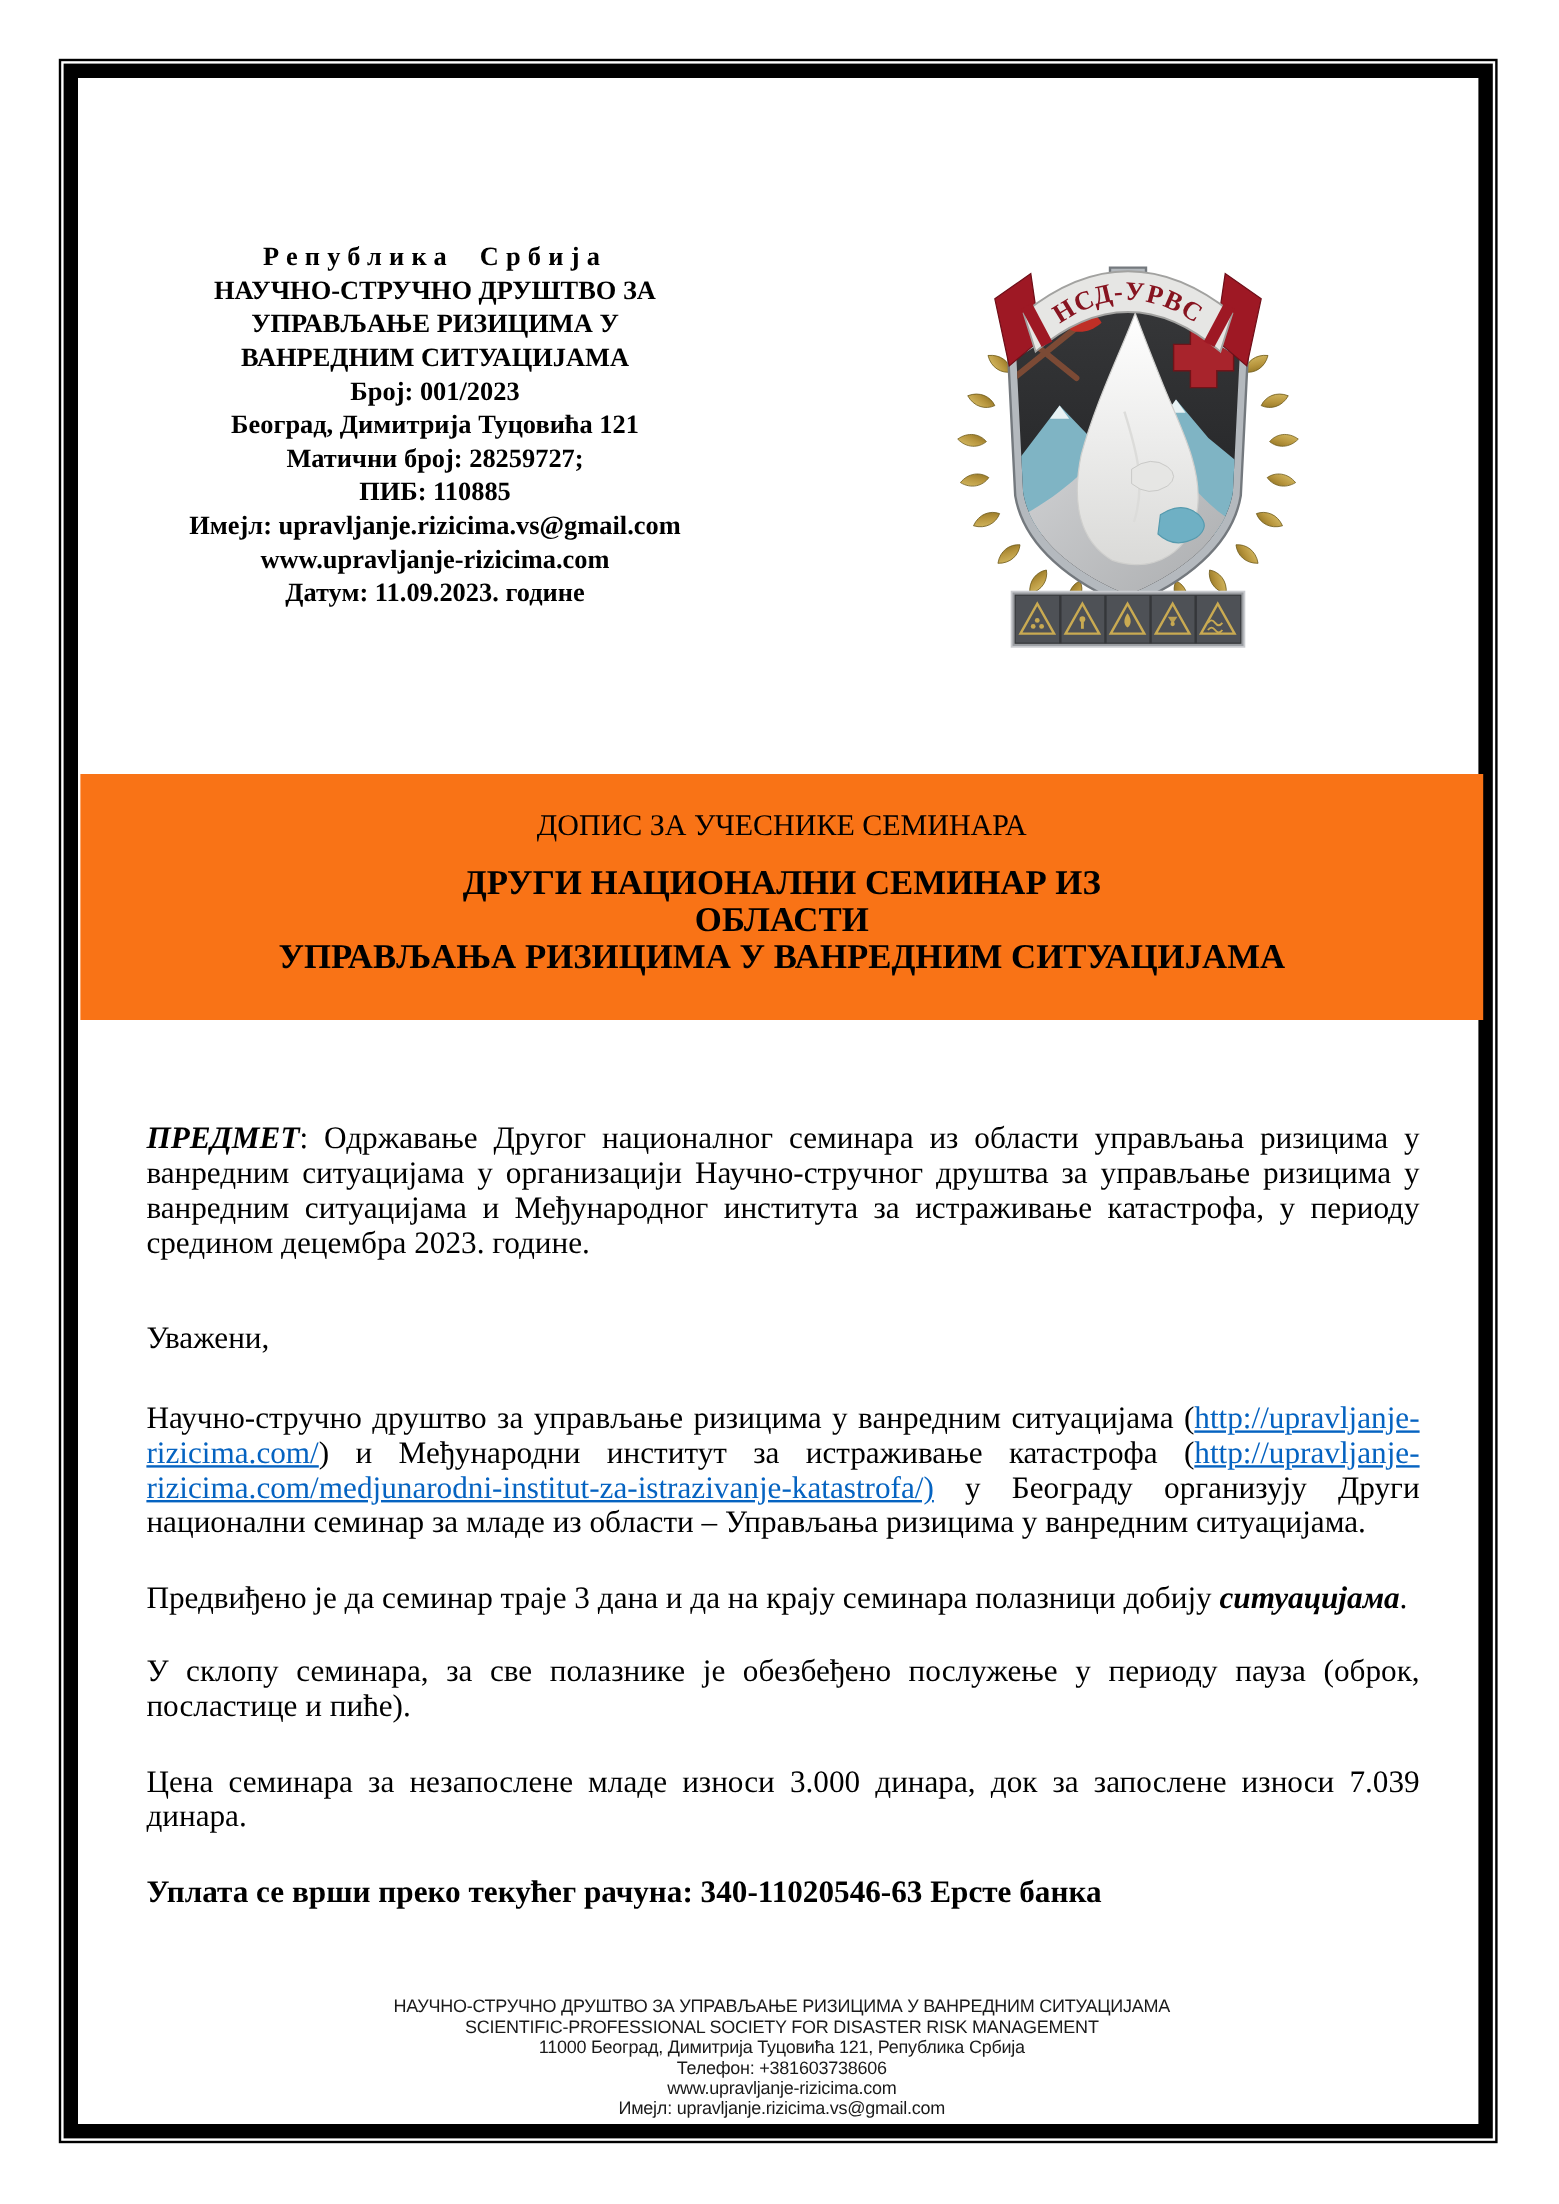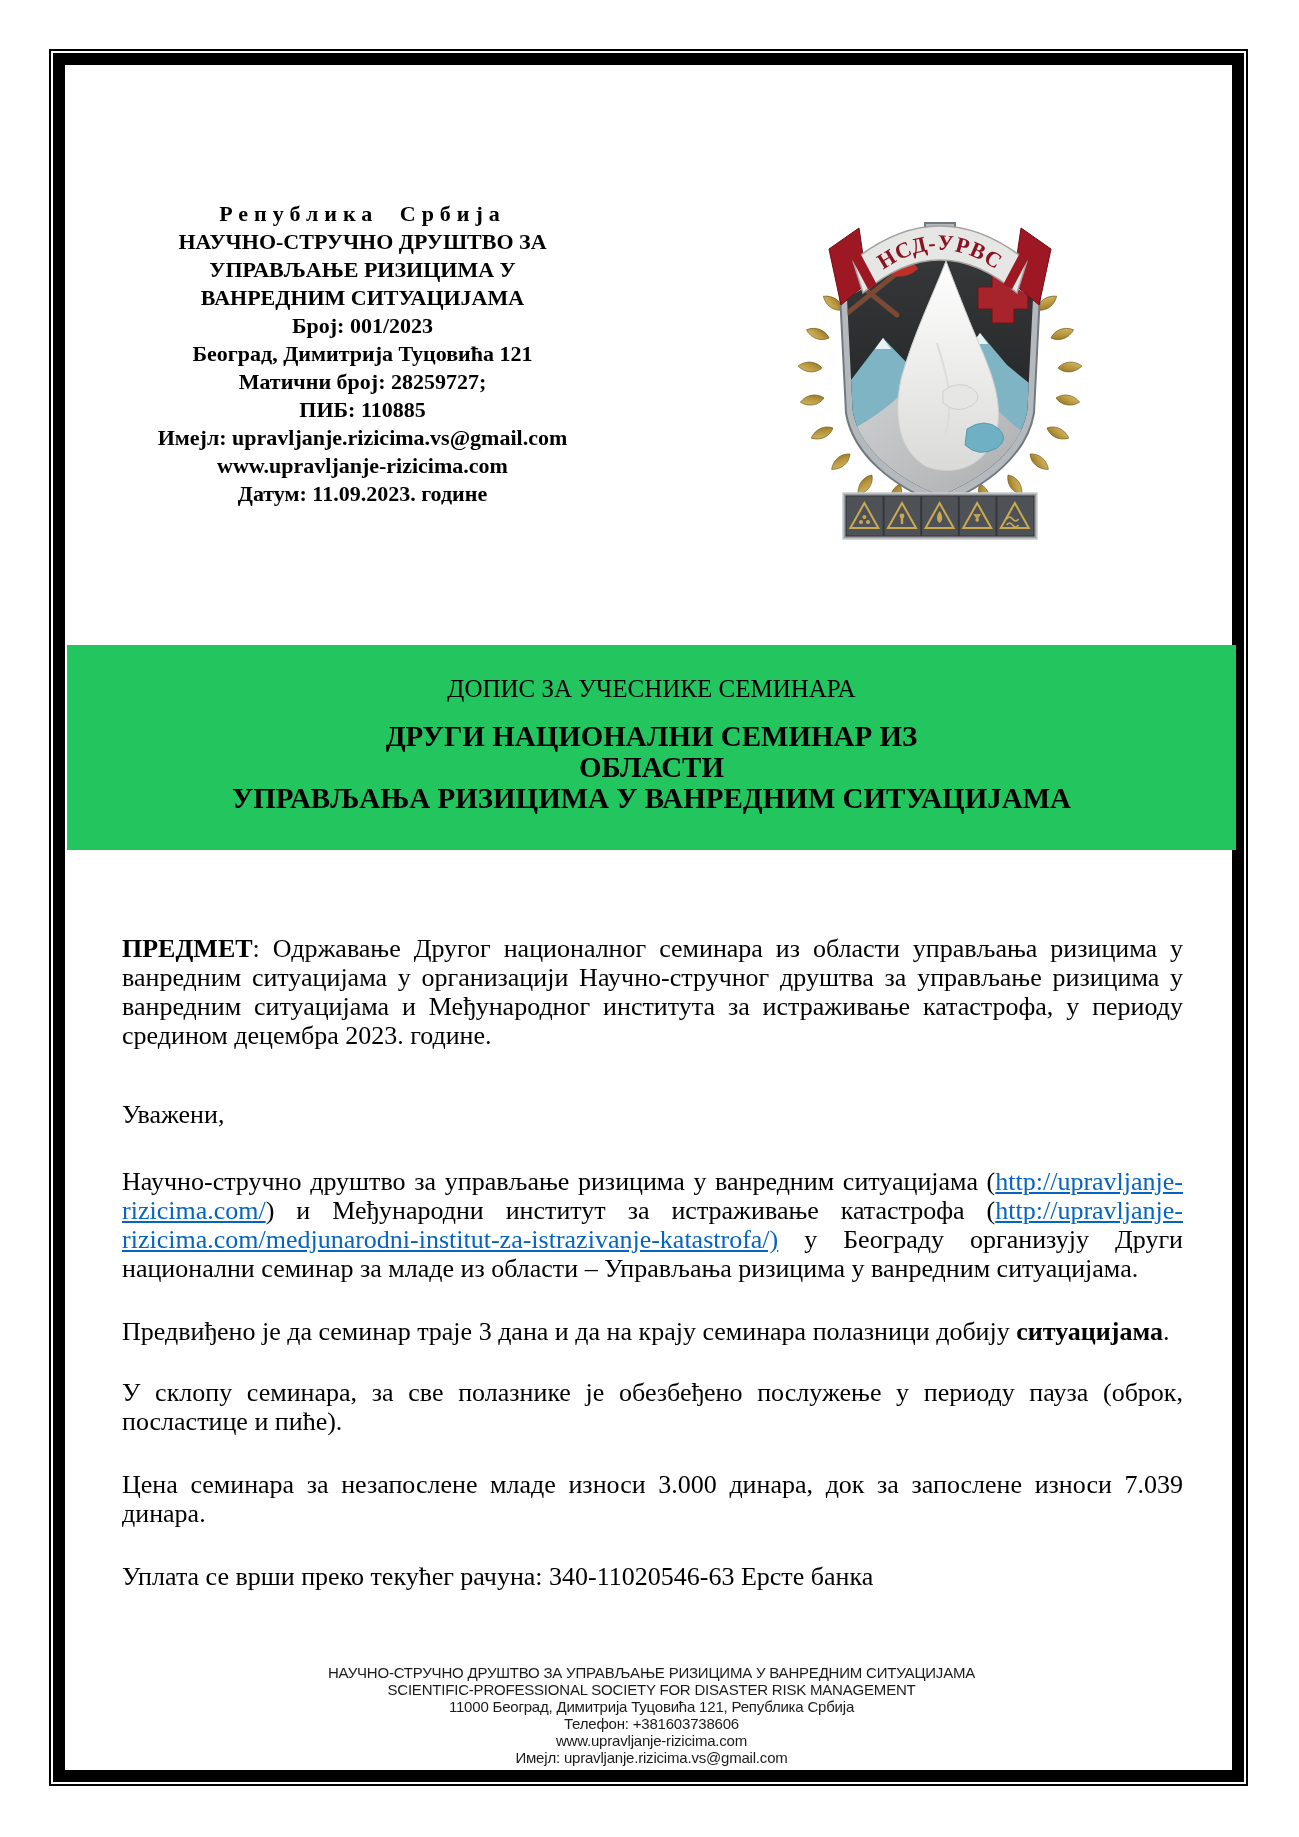--- a/index.html
+++ b/index.html
@@ -24,22 +24,22 @@
   .banner .title{margin-top:18px;font-weight:bold;font-size:29px;line-height:31px;}
 
   
   .content{position:absolute;left:122px;top:934px;width:1061px;font-size:26px;line-height:29px;}
   .content p{margin:0;text-align:justify;}
   .salutation{margin-top:50px !important;text-align:left !important;}
   .p-orgs{margin-top:38px !important;}
   .p-cert{margin-top:34px !important;}
   .p-cater{margin-top:32px !important;}
   .p-price{margin-top:34px !important;}
-  .p-pay{margin-top:34px !important;font-weight:normal;text-align:right;}
-  .b{font-weight:bold;}
+  .p-pay{margin-top:34px !important;font-weight:bold;text-align:right;}
+  .b{font-weight:bold;font-style:italic;}
   .link{color:#0563c1;text-decoration:underline;cursor:pointer;overflow-wrap:anywhere;}
 
   
   .footer{position:absolute;left:67px;top:1664px;width:1169px;text-align:center;
           font-family:"Liberation Sans","DejaVu Sans",sans-serif;
           font-size:15px;line-height:17px;letter-spacing:-0.2px;color:#1a1a1a;}
 
   
   .wreath use{fill:url(#goldGrad);stroke:#6b5716;stroke-width:.6;}
 </style>
@@ -178,21 +178,21 @@
         <circle cx="107" cy="333" r="2.4"></circle>
           <rect x="105.8" y="335" width="2.4" height="6"></rect>
         <path d="M144.6,340 c-4,-3 -3,-8 0,-12 c3,4 4,9 0,12 z"></path>
         <circle cx="182.2" cy="337" r="1.8"></circle>
           <path d="M182.2,337 l-4,-6 l8,0 z" opacity="0.9"></path>
         <path d="M211.6,336 q3,-4 6,0 q3,4 6,0 M211.6,342 q3,-4 6,0 q3,4 6,0" stroke="#c9aa52" stroke-width="1.6" fill="none"></path>
       </g>
     </g>
   </svg>
 
-  <div class="banner" style="background:#22c55e;">
+  <div class="banner" style="background:#f97316;">
     <div class="kicker">ДОПИС ЗА УЧЕСНИКЕ СЕМИНАРА</div>
     <div class="title">
       <div>ДРУГИ НАЦИОНАЛНИ СЕМИНАР ИЗ</div>
       <div>ОБЛАСТИ</div>
       <div>УПРАВЉАЊА РИЗИЦИМА У ВАНРЕДНИМ СИТУАЦИЈАМА</div>
     </div>
   </div>
 
   <div class="content">
     <p class="p1"><span class="b">ПРЕДМЕТ</span><span>: Одржавање Другог националног семинара из области управљања ризицима у ванредним ситуацијама у организацији Научно-стручног друштва за управљање ризицима у ванредним ситуацијама и Међународног института за истраживање катастрофа, у периоду средином децембра 2023. године.</span></p>

